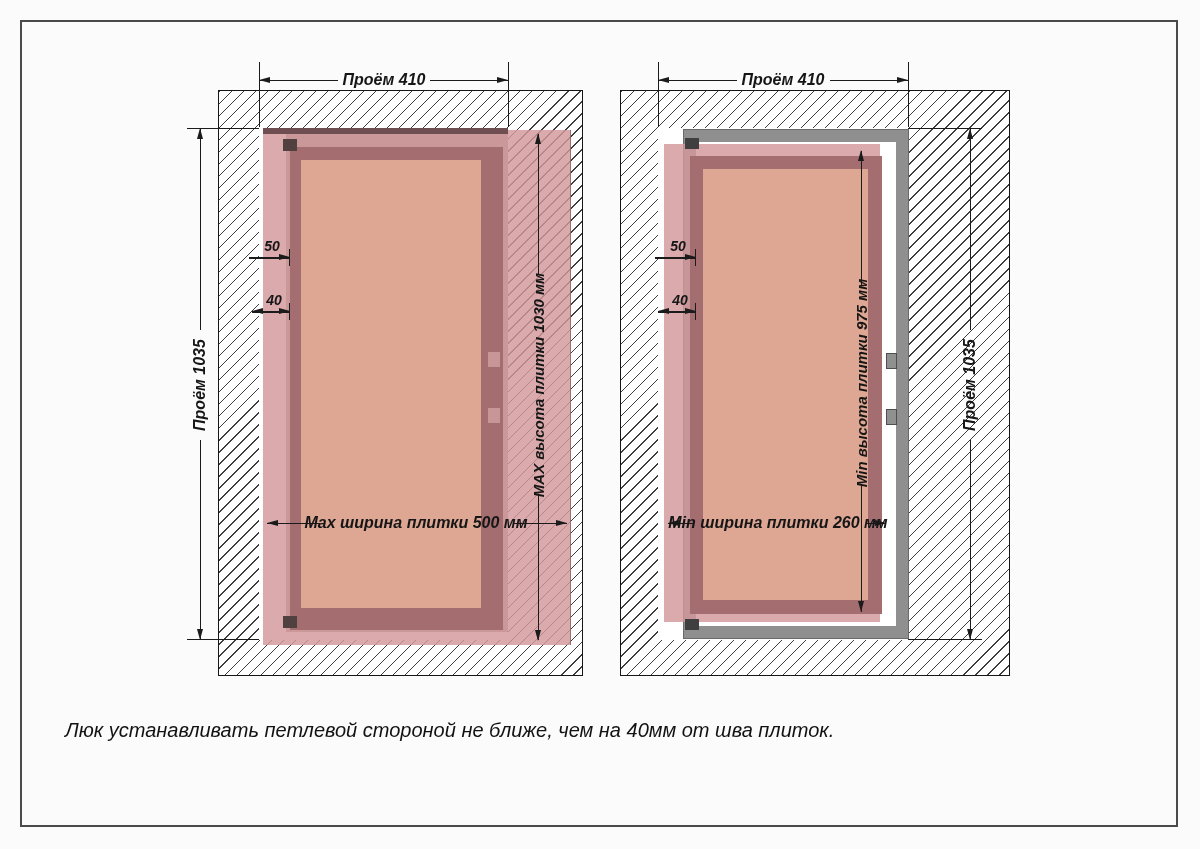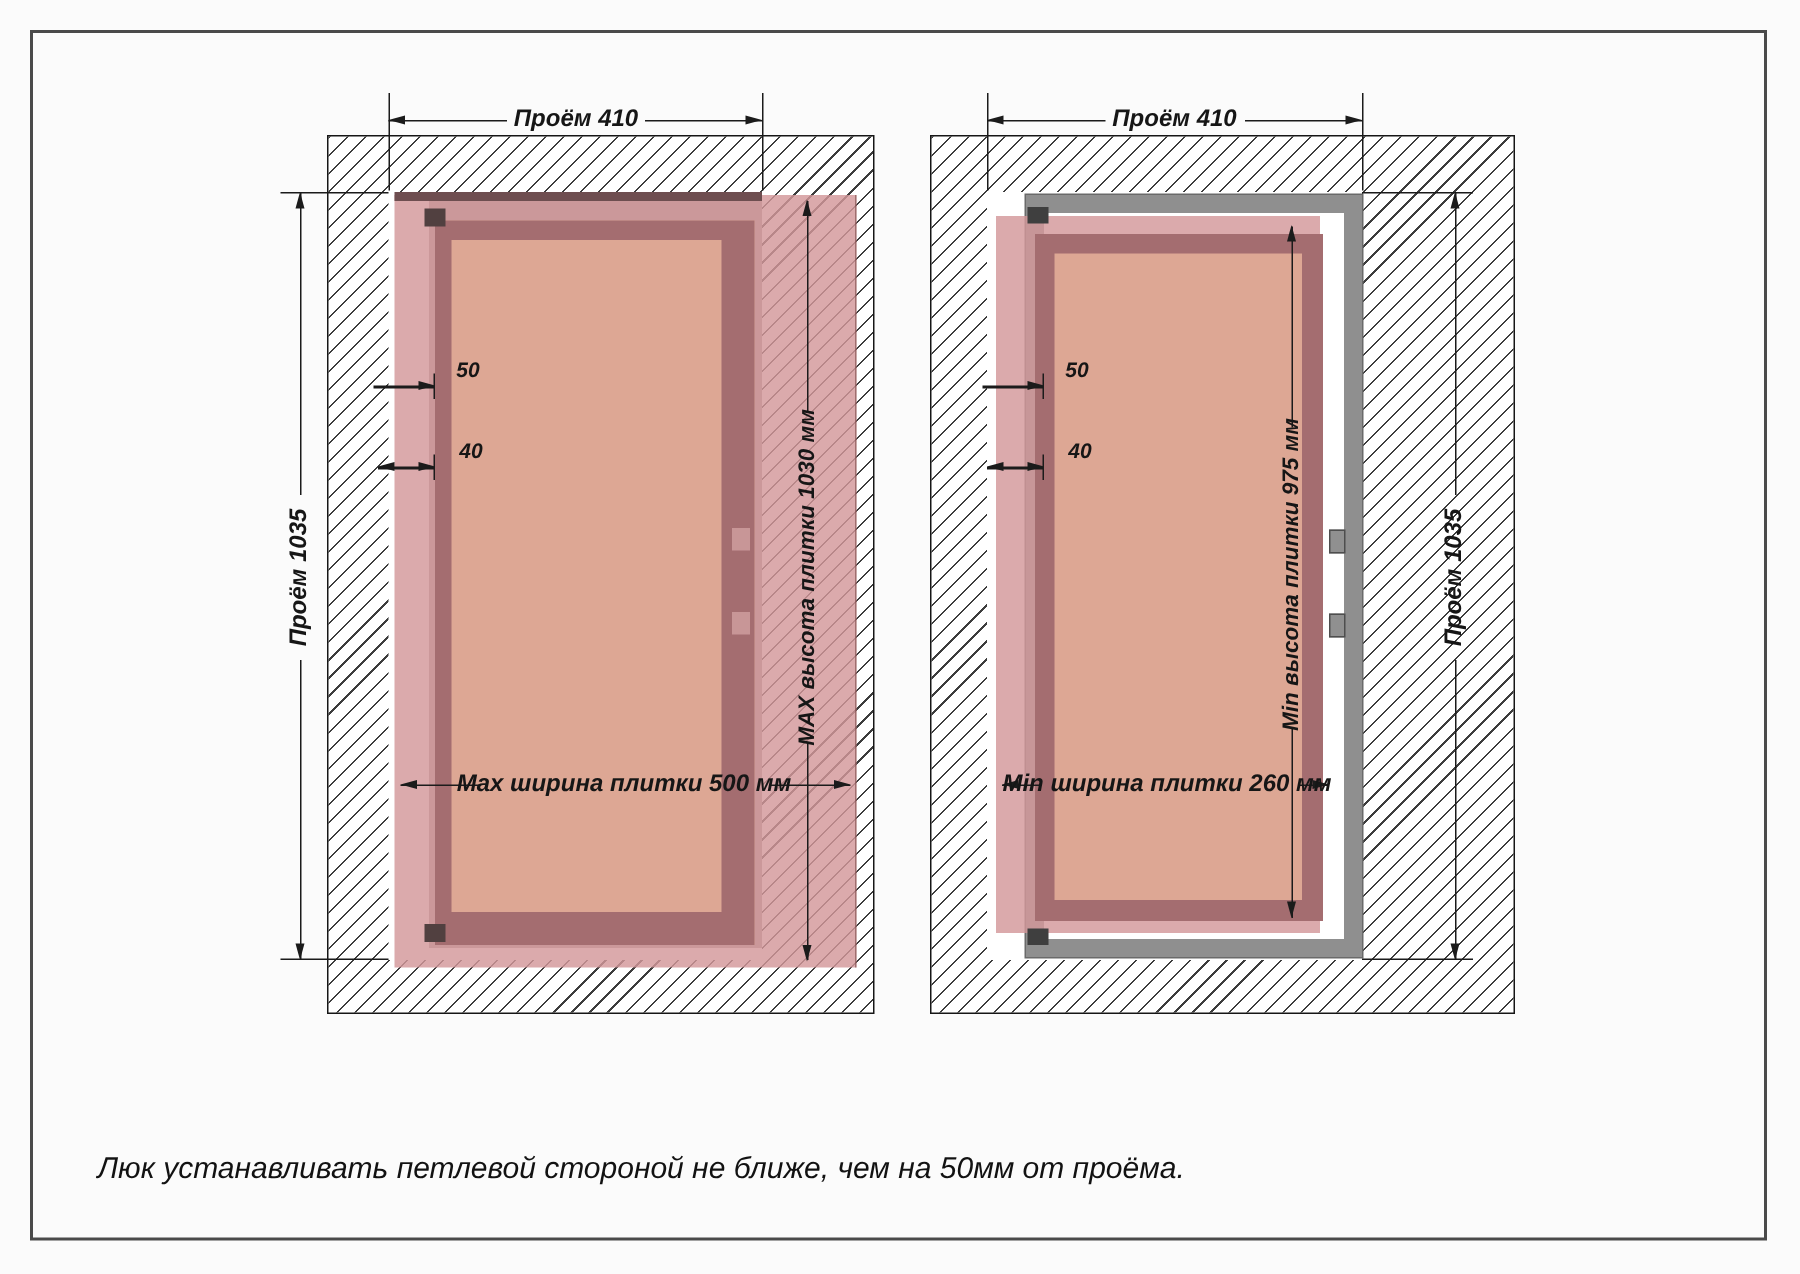--- a/index.html
+++ b/index.html
@@ -26,21 +26,21 @@
   .h{height:1.5px;} .v{width:1.5px;}
   .ar{position:absolute;width:0;height:0;border-style:solid;border-color:transparent;}
   .ar-l{border-width:3.5px 11px 3.5px 0;border-right-color:#1b1b1b;}
   .ar-r{border-width:3.5px 0 3.5px 11px;border-left-color:#1b1b1b;}
   .ar-u{border-width:0 3.5px 11px 3.5px;border-bottom-color:#1b1b1b;}
   .ar-d{border-width:11px 3.5px 0 3.5px;border-top-color:#1b1b1b;}
   .dimtext{position:absolute;transform:translate(-50%,-50%);white-space:nowrap;
            font-style:italic;font-weight:bold;font-size:16px;color:#161616;}
   .vert{transform:translate(-50%,-50%) rotate(-90deg);}
   .mid{font-size:15px;}
-  .small{font-size:14px;margin-left:40px;}
+  .small{font-size:14px;}
   .note{position:absolute;font-style:italic;font-size:20px;color:#121212;white-space:nowrap;}
 </style>
 </head>
 <body>
 
 <div id="stage">
   <div class="pageframe"></div>
 
   <div class="hatch" style="left:218px;top:90px;width:365px;height:586px;"></div>
   <div class="open" style="left:259px;top:128px;width:249px;height:512px;"></div>
@@ -132,14 +132,14 @@
   <div class="ln v" style="left:694.5px;top:303px;height:17px;"></div>
 
   <div class="ln h" style="left:908px;top:127.5px;width:74px;"></div>
   <div class="ln h" style="left:908px;top:638.5px;width:74px;"></div>
   <div class="ln v" style="left:969.5px;top:128px;height:202px;"></div>
   <div class="ln v" style="left:969.5px;top:440px;height:200px;"></div>
   <div class="ar ar-u" style="left:966.5px;top:128px;"></div>
   <div class="ar ar-d" style="left:966.5px;top:629px;"></div>
   <div class="dimtext vert" style="left:970px;top:385px;">Проём 1035</div>
 
-  <div class="note" style="left:65px;top:768px;">Люк устанавливать петлевой стороной не ближе,  чем на 50мм от проёма.</div>
+  <div class="note" style="left:65px;top:719px;">Люк устанавливать петлевой стороной не ближе,  чем на 40мм от шва плиток.</div>
 </div>
 
 </body></html>

